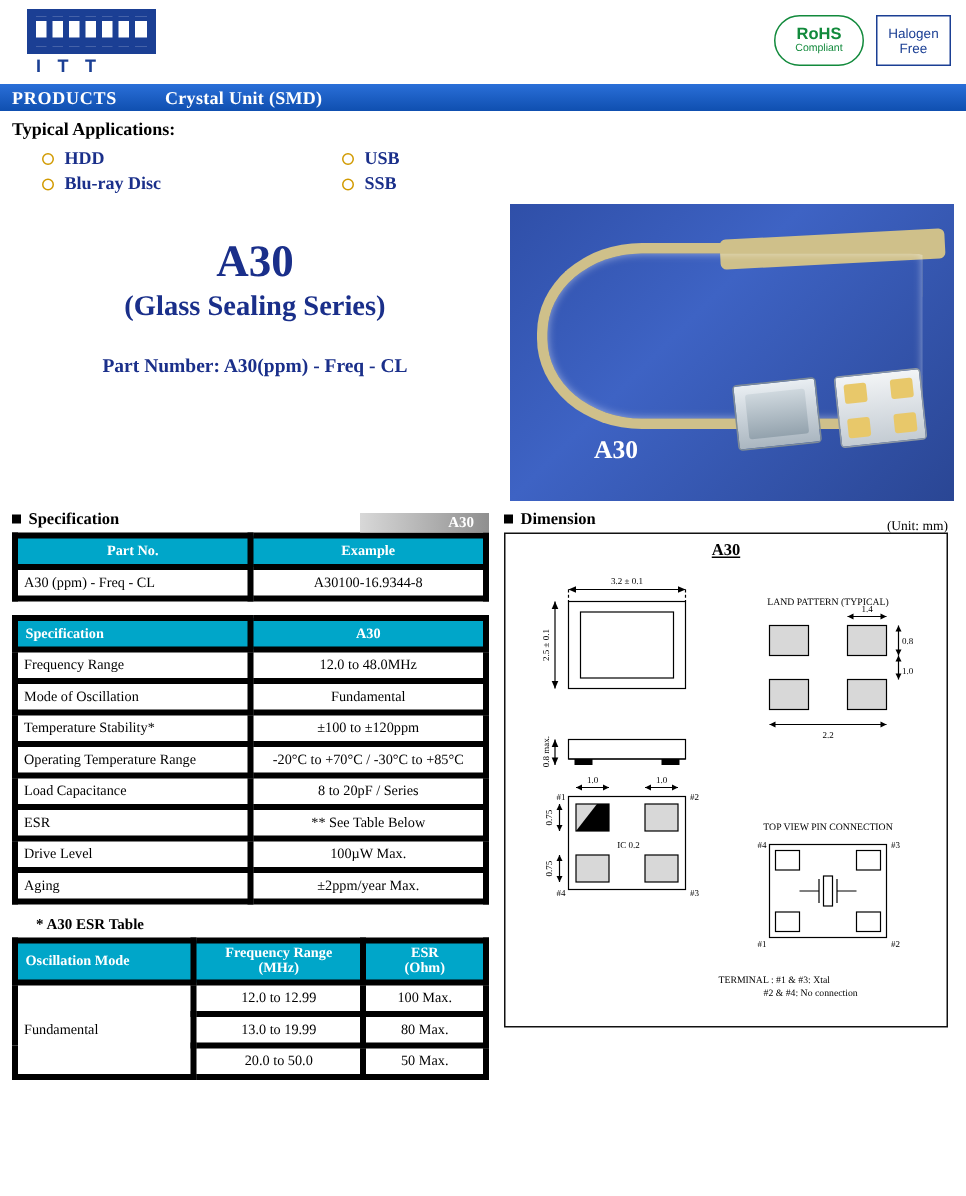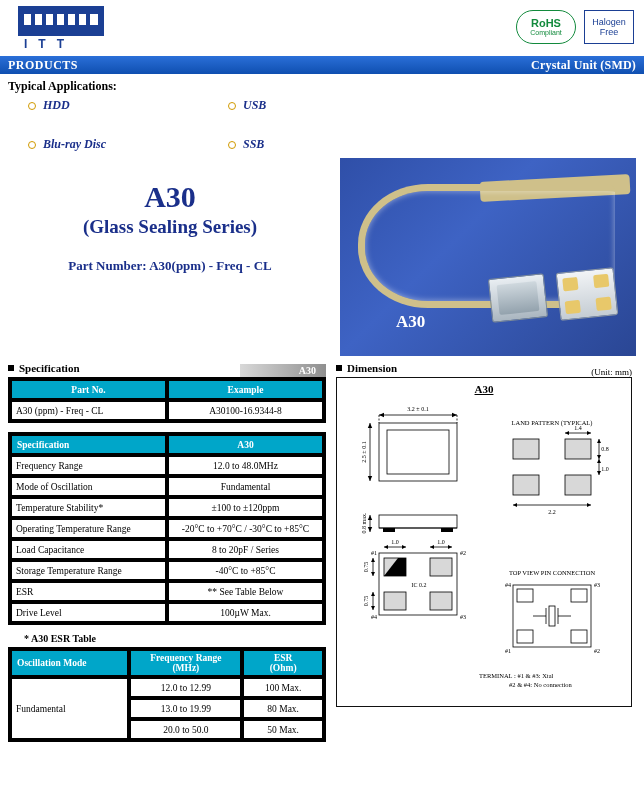--- a/index.html
+++ b/index.html
@@ -101,47 +101,45 @@
   }
   .halogen div { font-family: "Liberation Sans", sans-serif; font-size: 9px; }
 
   
   .titlebar {
     background: #1a5fc8;
     background: linear-gradient(#2a6fd8, #0f4fb0);
     height: 18px;
     display: flex;
     align-items: center;
-    justify-content: space-between;
     padding: 0 8px;
     box-sizing: border-box;
     color: #fff;
     font-family: "Liberation Serif", serif;
     font-weight: bold;
     font-size: 12px;
   }
   .titlebar .left { letter-spacing: 0.5px; }
-  .titlebar .right { letter-spacing: 0.2px; }
+  .titlebar .right { letter-spacing: 0.2px; margin-left: 32px; }
 
   
   .apps {
     padding: 5px 8px 0 8px;
   }
   .apps h3 {
     margin: 0 0 4px 0;
     font-size: 12px;
     font-weight: bold;
     font-family: "Liberation Serif", serif;
   }
   .apps-grid {
     display: grid;
     grid-template-columns: 200px 1fr;
-    row-gap: 24px;
+    row-gap: 2px;
     padding-left: 20px;
-    font-style: italic;
   }
   .app-item {
     font-size: 12px;
     font-weight: bold;
     color: #1a2f8a;
     display: flex;
     align-items: center;
     gap: 7px;
   }
   .bullet {
@@ -495,30 +493,30 @@
           </tr>
           <tr>
             <td class="l">Operating Temperature Range</td>
             <td class="c">-20°C to +70°C / -30°C to +85°C</td>
           </tr>
           <tr>
             <td class="l">Load Capacitance</td>
             <td class="c">8 to 20pF / Series</td>
           </tr>
           <tr>
-            <td class="l">Storage Temperature Range</td>
-            <td class="c">-40°C to +85°C</td>
-          </tr>
-          <tr>
             <td class="l">ESR</td>
             <td class="c">** See Table Below</td>
           </tr>
           <tr>
             <td class="l">Drive Level</td>
             <td class="c">100µW Max.</td>
+          </tr>
+          <tr>
+            <td class="l">Aging</td>
+            <td class="c">±2ppm/year Max.</td>
           </tr>
         </tbody>
       </table>
 
       <div class="esr-note">* A30 ESR Table</div>
 
       <table class="t">
         <thead>
           <tr>
             <th style="width:38%; text-align:left; padding-left:5px;">Oscillation Mode</th>

